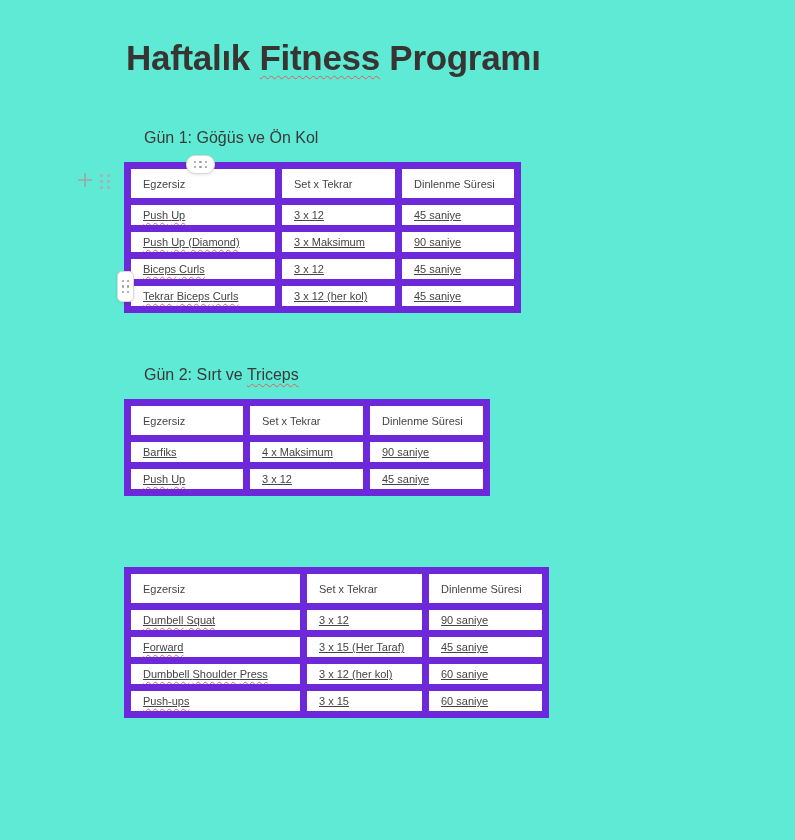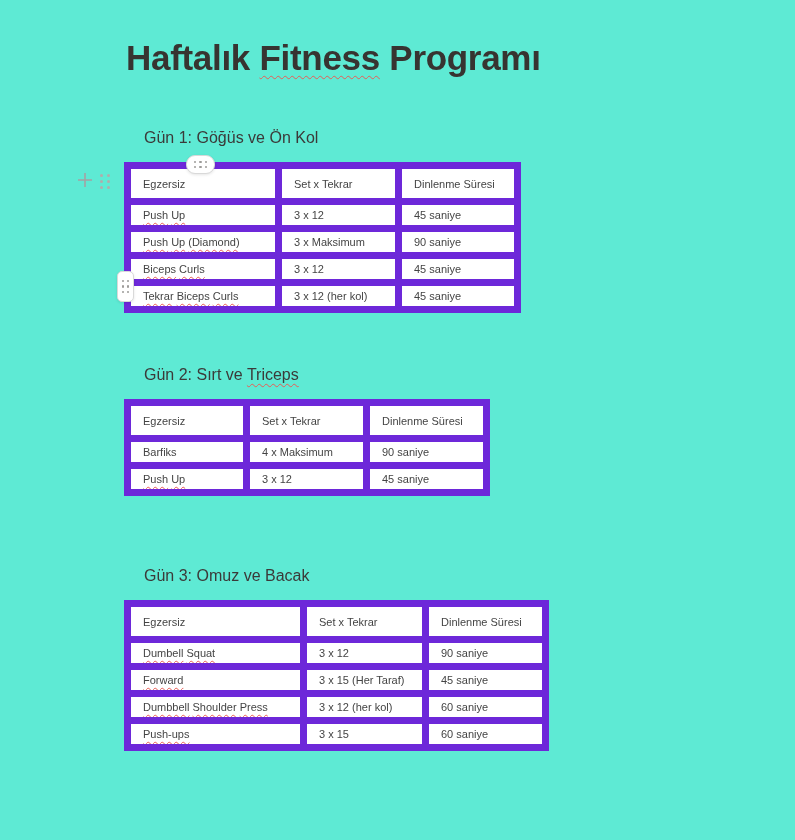--- a/index.html
+++ b/index.html
@@ -32,21 +32,21 @@
 
   
   table { border-collapse: collapse; background: #ffffff; table-layout: fixed; }
   th, td {
     border: 7px solid #6d28d9;
     font-size: 11px; font-weight: 400; color: #444444;
     text-align: left; vertical-align: middle;
     padding: 0 12px; white-space: nowrap; overflow: hidden;
   }
   th { height: 36px; }
-  td { height: 27px; }
+  td { height: 27px; text-decoration: underline; }
   .section-1 col.c1 { width: 151px; } .section-1 col.c2 { width: 120px; } .section-1 col.c3 { width: 119px; }
   .section-2 col.c1 { width: 119px; } .section-2 col.c2 { width: 120px; } .section-2 col.c3 { width: 120px; }
   .section-3 col.c1 { width: 176px; } .section-3 col.c2 { width: 122px; } .section-3 col.c3 { width: 120px; }
 
   
   .sq {
     text-decoration-line: underline;
     text-decoration-style: wavy;
     text-decoration-color: #e85d55;
     text-decoration-thickness: 1px;
@@ -188,21 +188,20 @@
             <tr>
               <td><span class="sq">Push</span> <span class="sq">Up</span></td>
               <td>3 x 12</td>
               <td>45 saniye</td>
             </tr>
           </tbody>
     </table>
   </section>
 
   <section class="section section-3">
-    <h2 class="section-heading"><span>Gün</span> <span>3:</span> <span>Omuz</span> <span>ve</span> <span>Bacak</span></h2>
     <table>
       <colgroup>
             <col class="c1">
             <col class="c2">
             <col class="c3">
           </colgroup>
       <thead>
             <tr>
               <th>Egzersiz</th>
               <th>Set x Tekrar</th>

